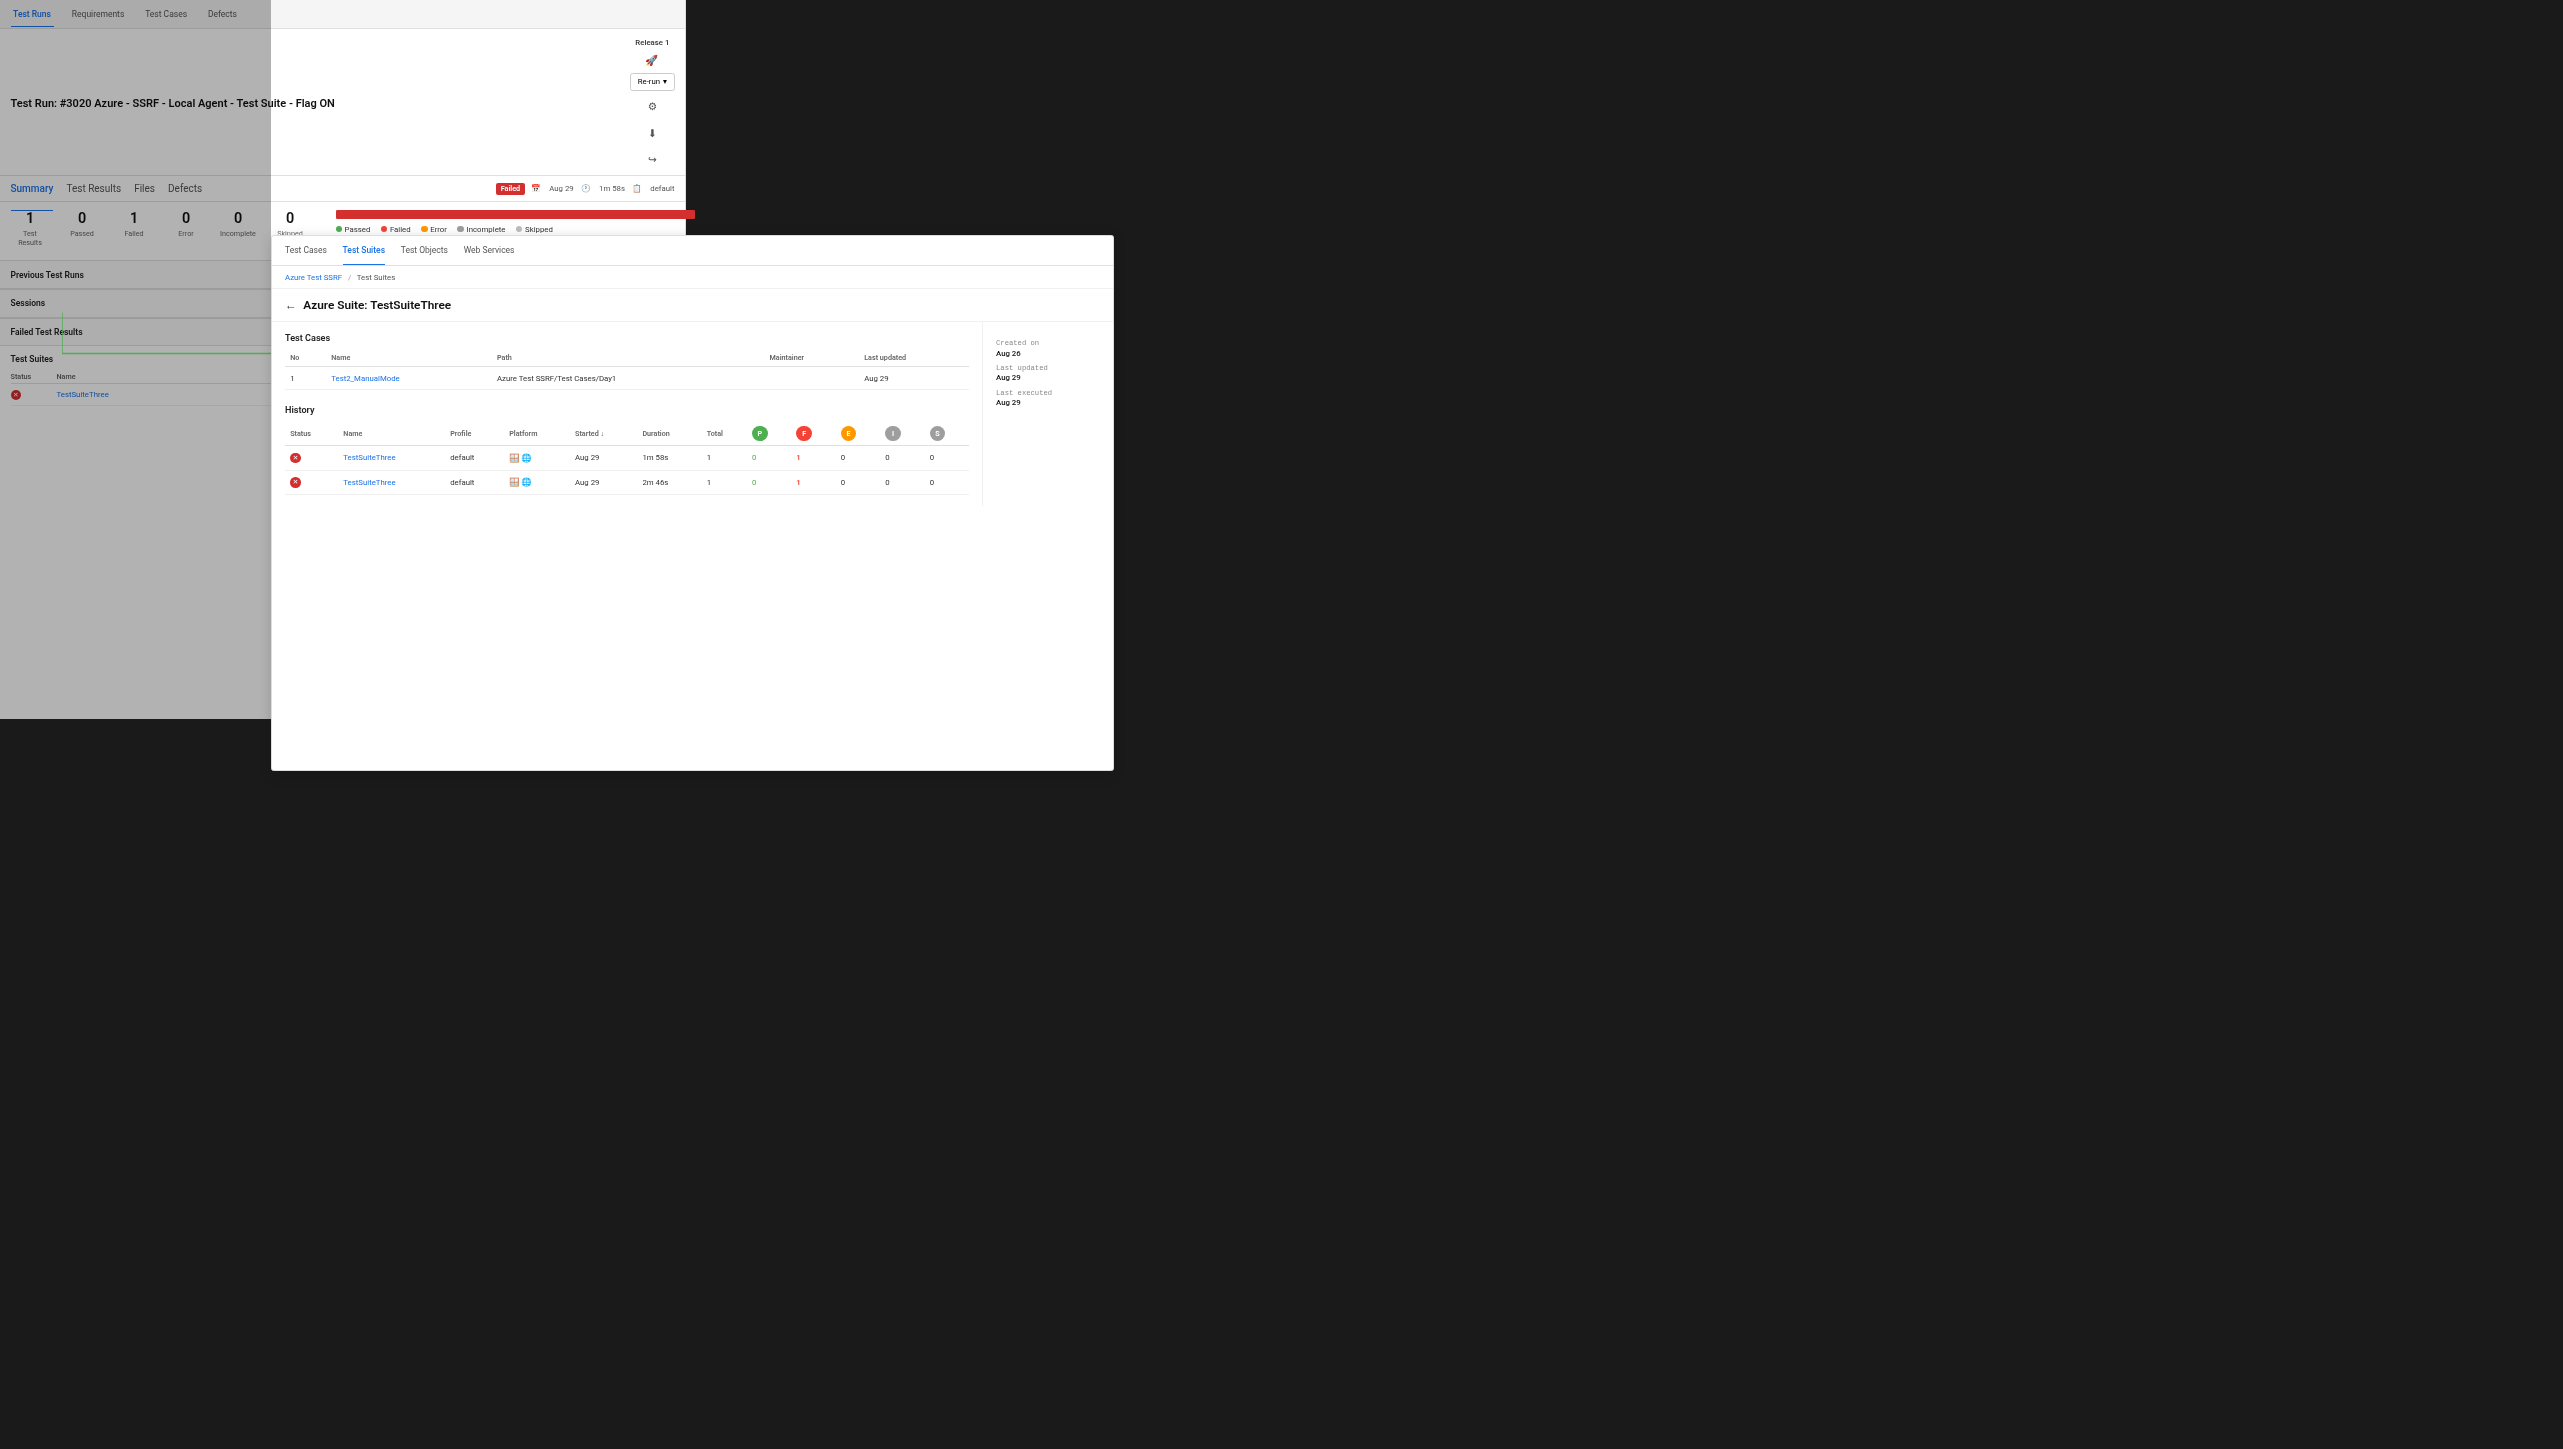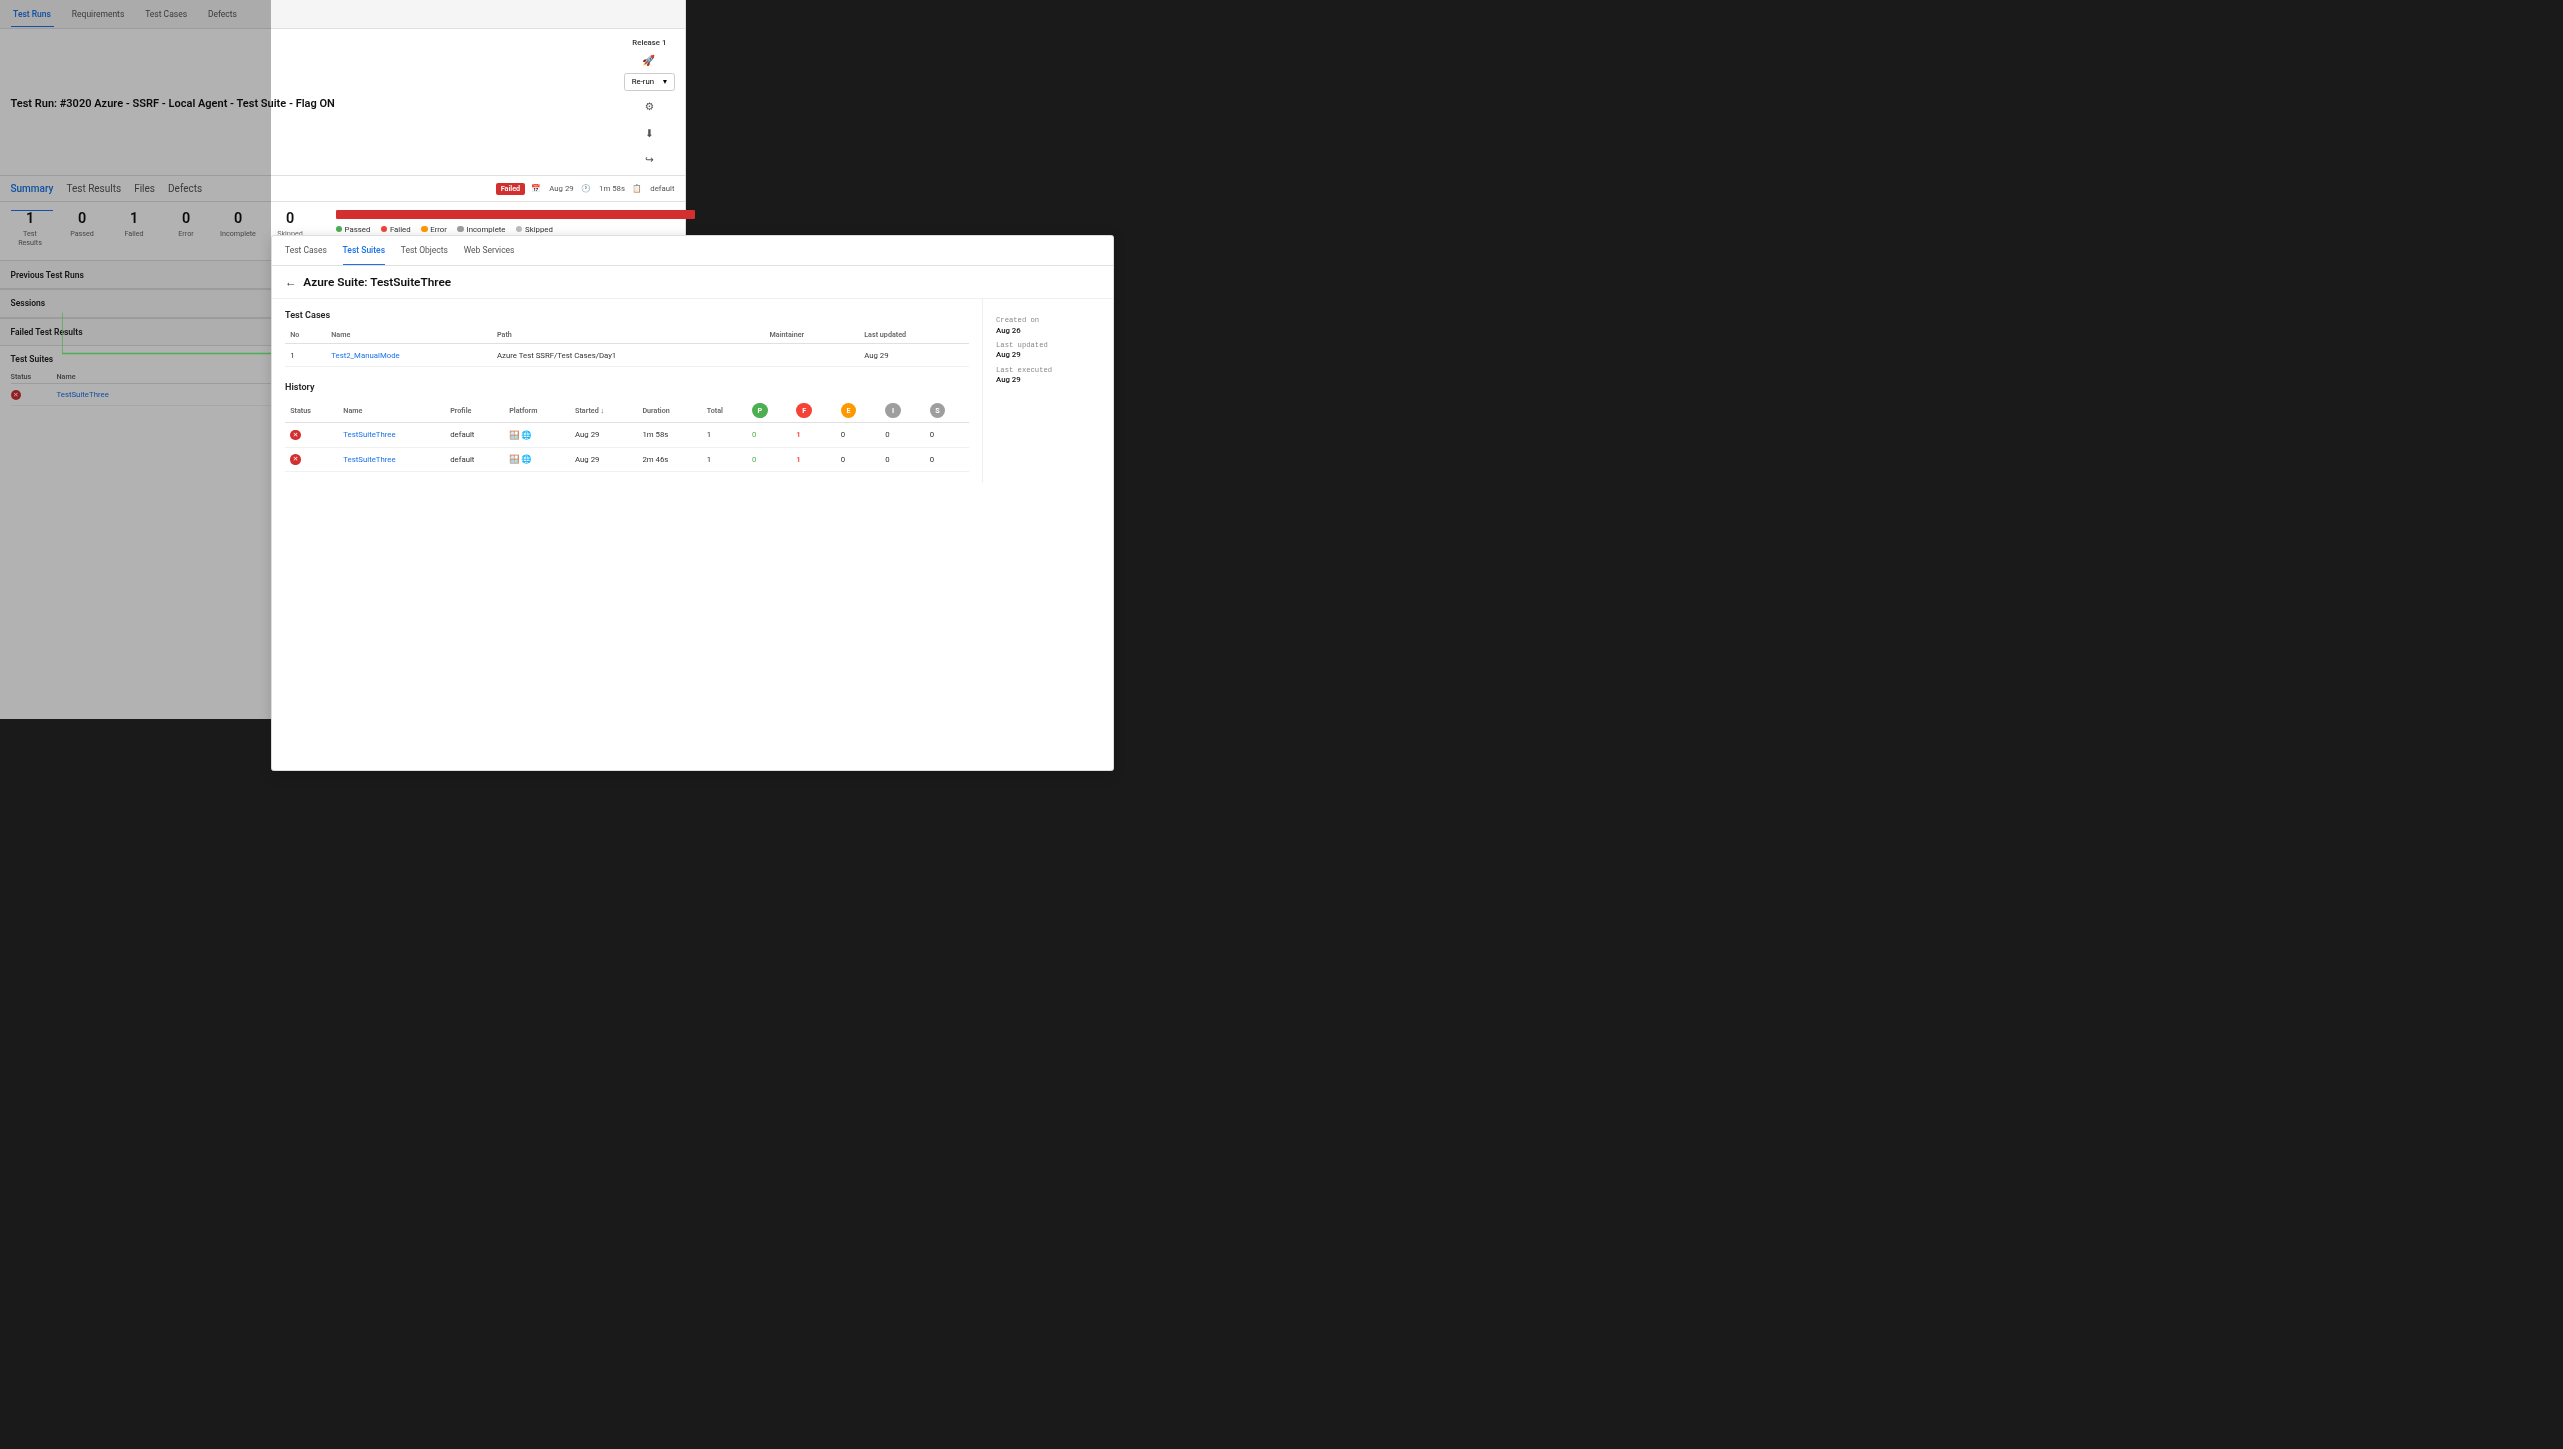--- a/index.html
+++ b/index.html
@@ -62,21 +62,21 @@
       display: flex;
       align-items: center;
       gap: 3.9px;
       font-size: 7.8px;
       color: #333;
       font-weight: 500;
     }
     .rerun-btn {
       display: flex;
       align-items: center;
-      gap: 9px;
+      gap: 3px;
       background: white;
       border: 0.7px solid #ccc;
       border-radius: 2.6px;
       padding: 3.3px 6.5px;
       font-size: 7.8px;
       cursor: pointer;
     }
     .icon-btn {
       width: 19.6px;
       height: 19.6px;
@@ -607,20 +607,25 @@
       <span>Test Suites</span>
     </div>
     <div class="detail-tab">
       <span>Test Objects</span>
     </div>
     <div class="detail-tab">
       <span>Web Services</span>
     </div>
   </div>
 
+  <div class="breadcrumb">
+    <span class="breadcrumb-link">Azure Test SSRF</span>
+    <span class="breadcrumb-sep">/</span>
+    <span>Test Suites</span>
+  </div>
 
   <div class="detail-header">
     <span class="back-arrow">←</span>
     <span class="detail-title">Azure Suite: TestSuiteThree</span>
   </div>
 
   <div class="detail-content">
     <div class="detail-main">
 
       <div class="section-label">Test Cases</div>

